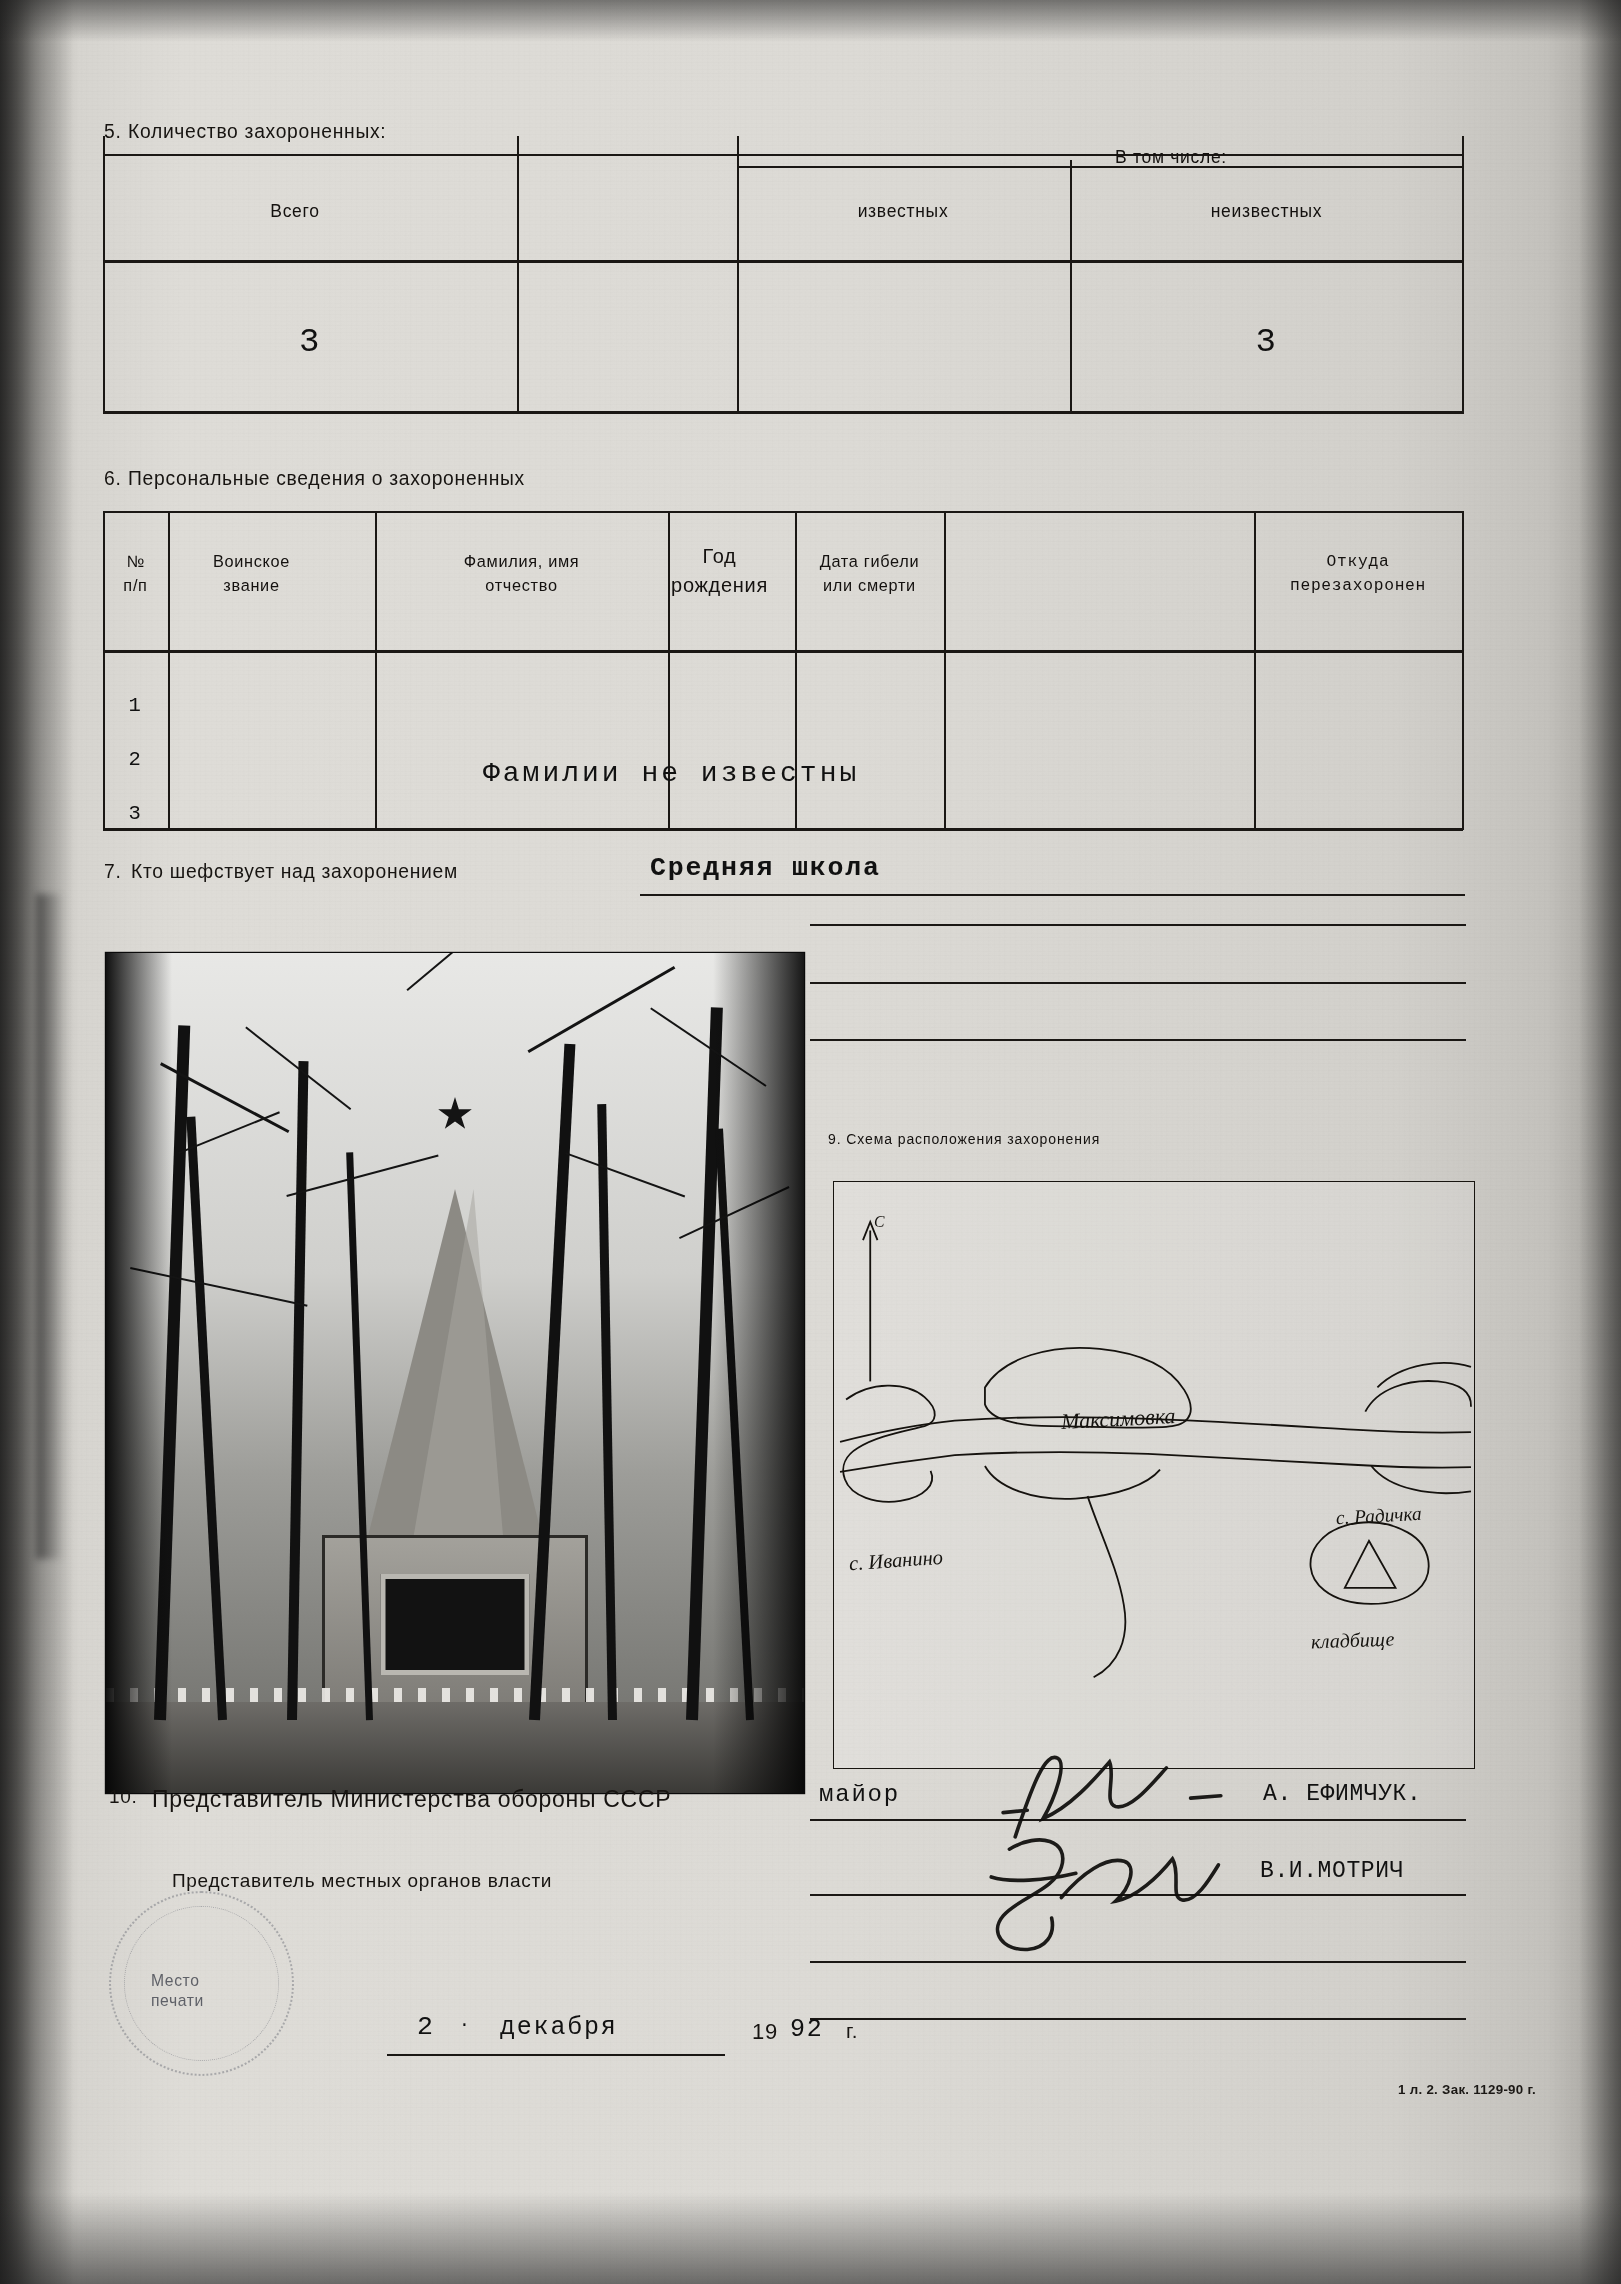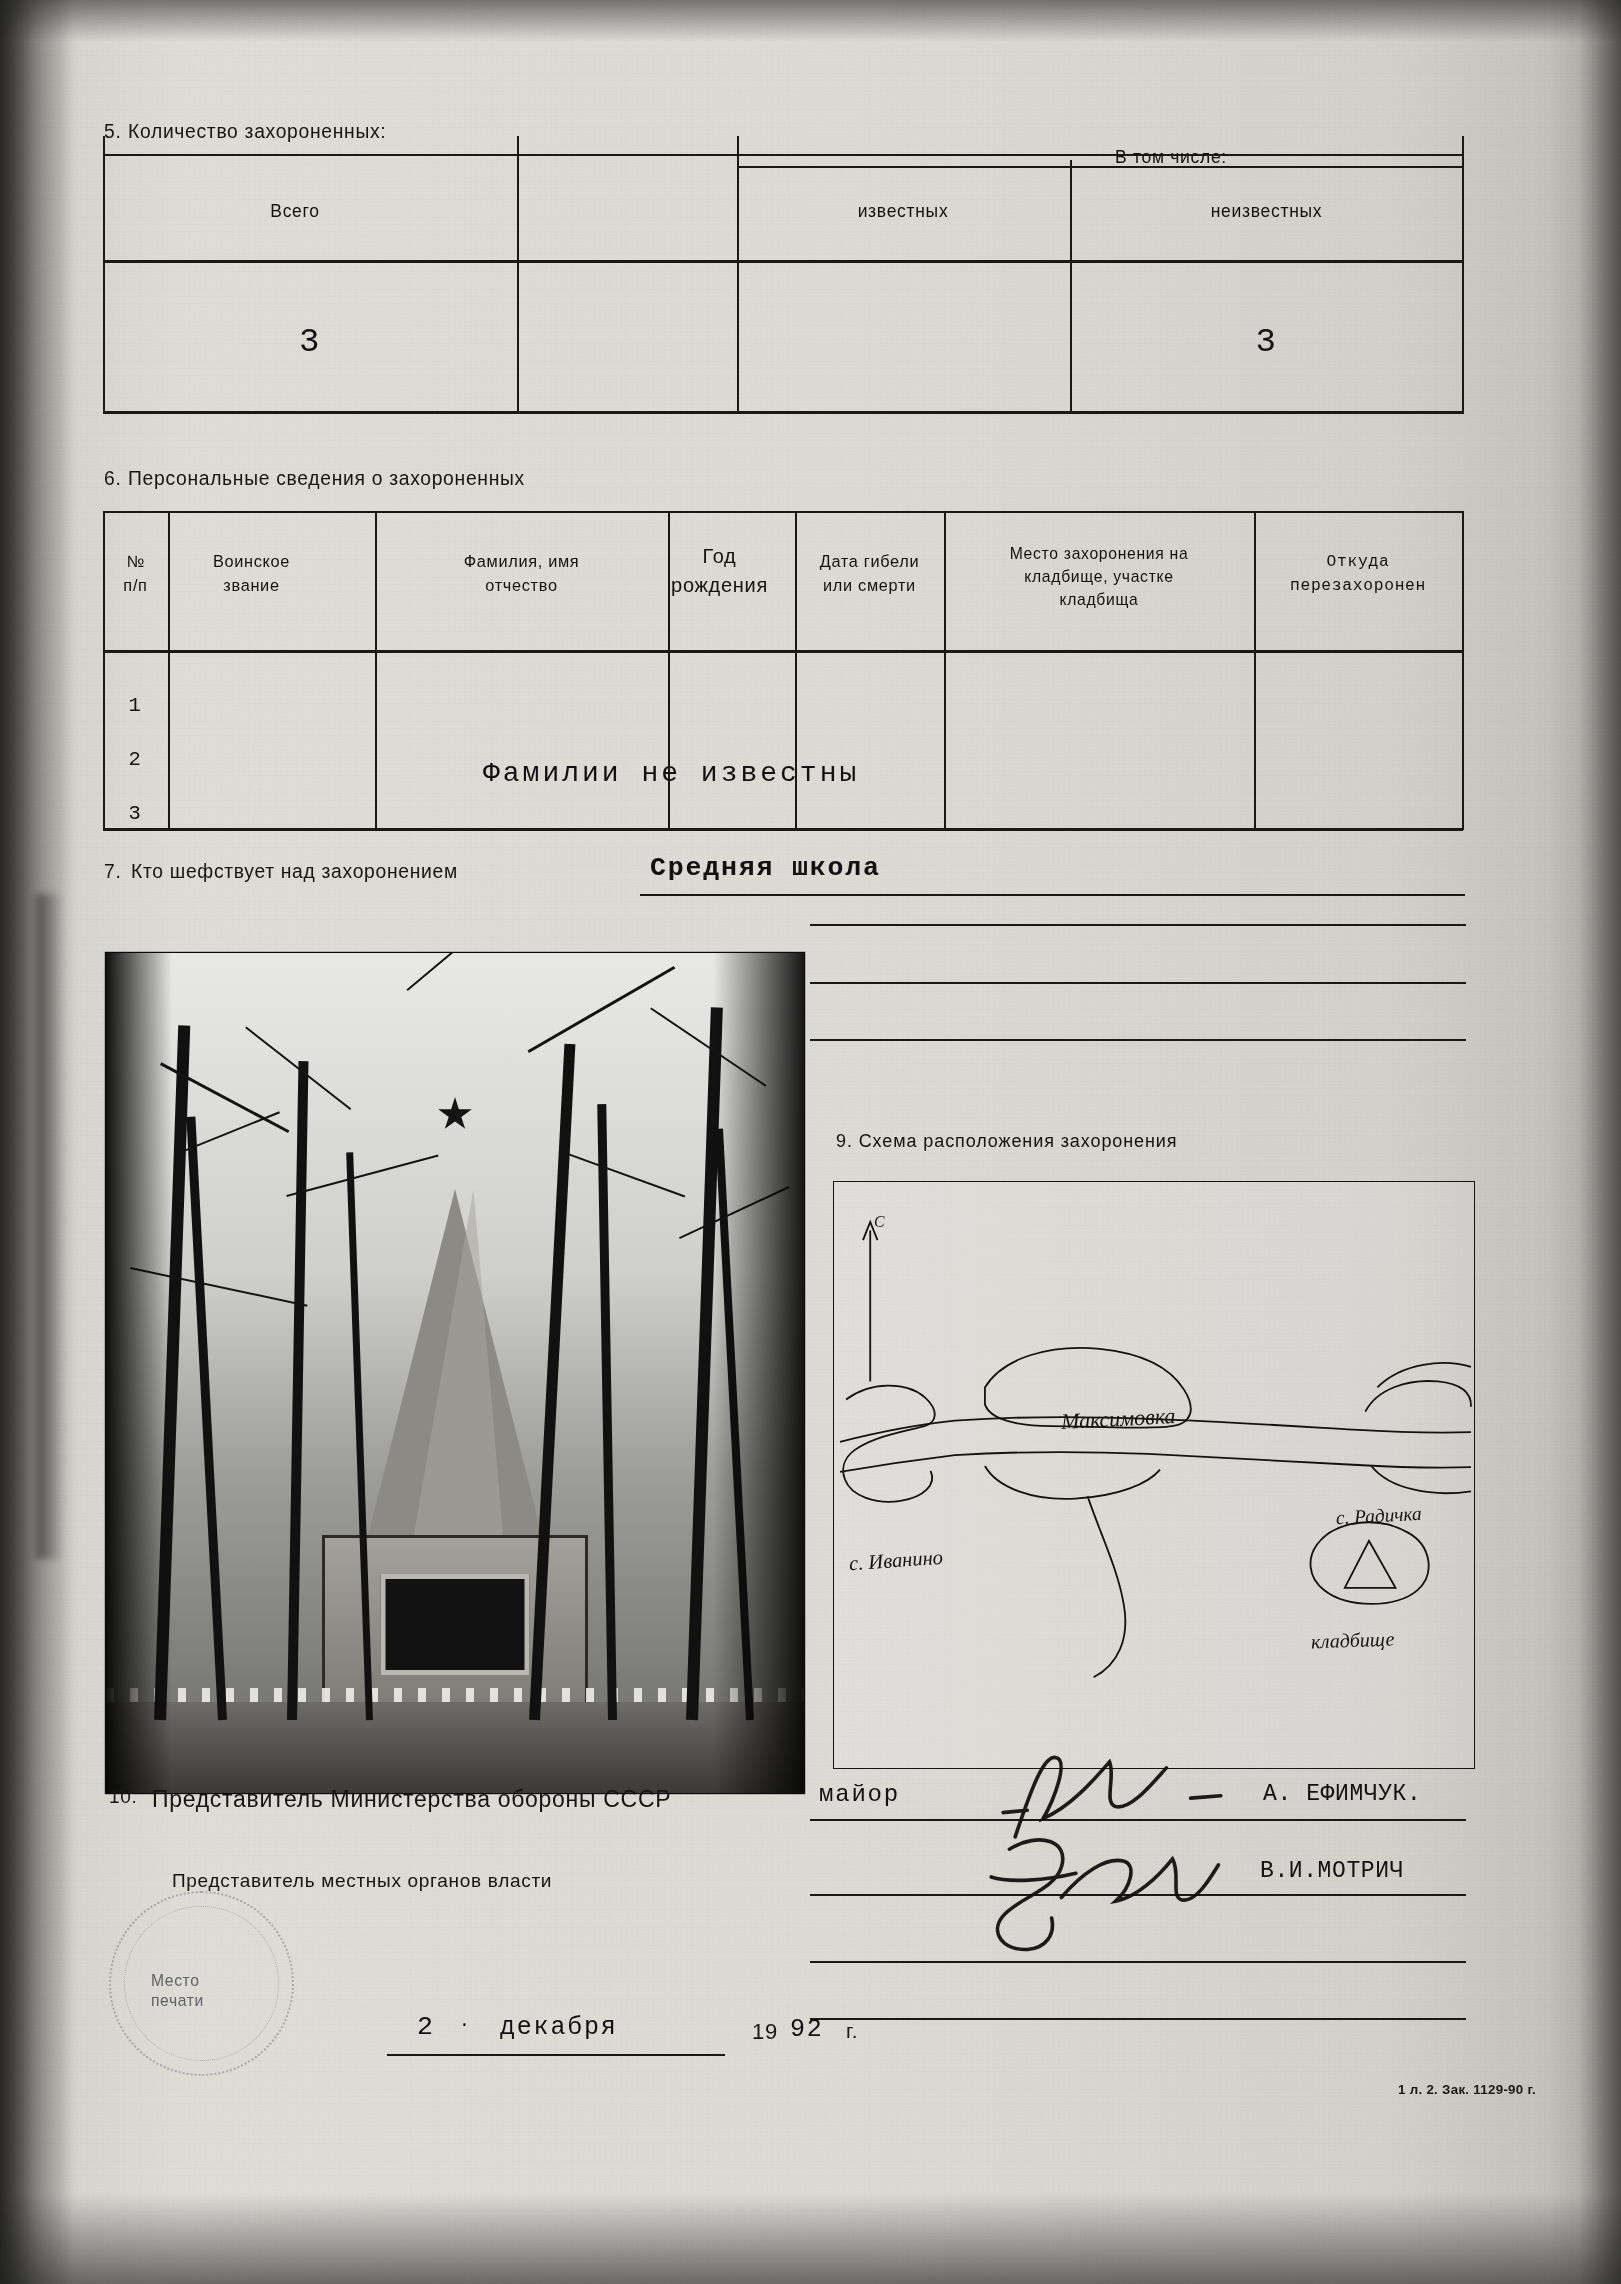--- a/index.html
+++ b/index.html
@@ -205,23 +205,22 @@
     top: 1181px;
     width: 640px;
     height: 586px;
     border: 1.8px solid #17140f;
     background: rgba(255,255,255,0.12);
   }
   .scheme-label {
     position: absolute;
     left: 828px;
     top: 1131px;
-    font-size: 18px;
+    font-size: 14px;
     letter-spacing: 0.9px;
-    margin-left: 8px;
   }
   .hand {
     font-family: "Liberation Serif", serif;
     font-style: italic;
     color: #15130f;
   }
 
   .stamp {
     position: absolute;
     left: 109px;
@@ -328,25 +327,20 @@
       <div>Фамилия, имя</div>
       <div>отчество</div>
     </div>
     <div class="abs tbl-head" style="left:668px; top:542px; width:103px; font-size:20px;">
       <div>Год</div>
       <div>рождения</div>
     </div>
     <div class="abs tbl-head" style="left:795px; top:550px; width:149px; font-size:16.3px;">
       <div>Дата гибели</div>
       <div>или смерти</div>
-    </div>
-    <div class="abs tbl-head" style="left:944px; top:543px; width:310px; font-size:15.7px;">
-      <div>Место захоронения на</div>
-      <div>кладбище, участке</div>
-      <div>кладбища</div>
     </div>
     <div class="abs tbl-head" style="left:1254px; top:550px; width:208px; font-size:16.3px;font-family:Liberation Mono, monospace;">
       <div>Откуда</div>
       <div>перезахоронен</div>
     </div>
 
     <div class="abs typed" style="left:103px; top:694px; width:65px; text-align:center; font-size:20.5px;">1</div>
     <div class="abs typed" style="left:103px; top:748px; width:65px; text-align:center; font-size:20.5px;">2</div>
     <div class="abs typed" style="left:103px; top:802px; width:65px; text-align:center; font-size:20.5px;">3</div>
 

